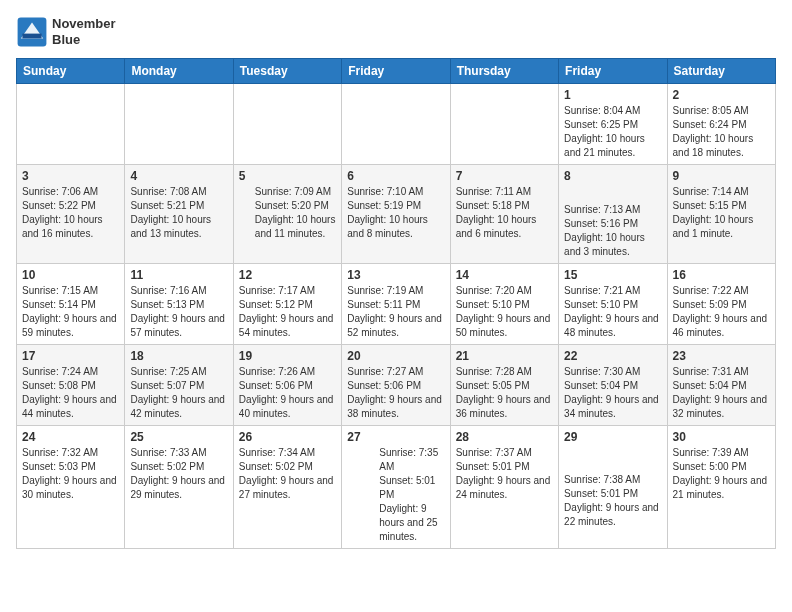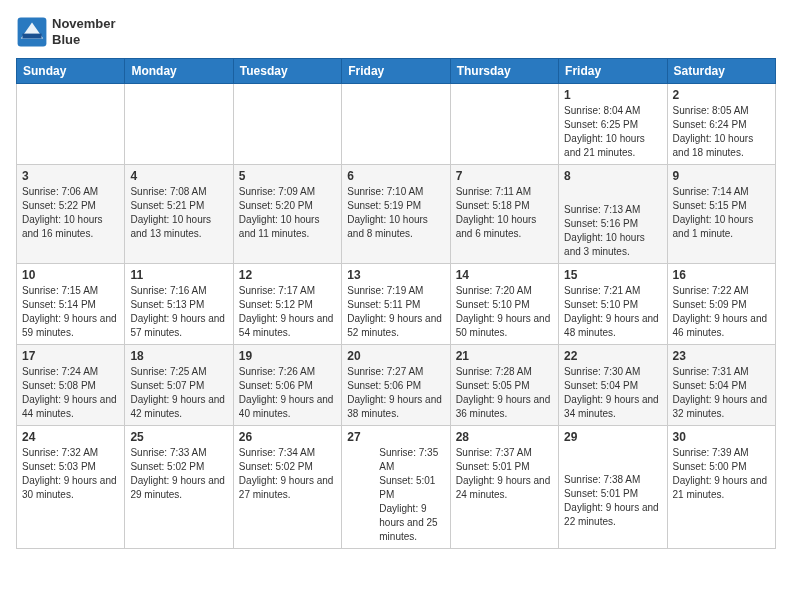--- a/index.html
+++ b/index.html
@@ -142,21 +142,21 @@
 Daylight: 10 hours and 16 minutes.</div>
         </td>
         <td>
           <span class="day-num">4</span>
           <div class="day-info" style="white-space: pre-line;">Sunrise: 7:08 AM
 Sunset: 5:21 PM
 Daylight: 10 hours and 13 minutes.</div>
         </td>
         <td>
           <span class="day-num">5</span>
-          <div class="day-info" style="white-space: pre-line;">Sunrise: 7:09 AM
+          <div class="day-info" style="white-space: pre-line; margin-left: 16px;">Sunrise: 7:09 AM
 Sunset: 5:20 PM
 Daylight: 10 hours and 11 minutes.</div>
         </td>
         <td>
           <span class="day-num">6</span>
           <div class="day-info" style="white-space: pre-line;">Sunrise: 7:10 AM
 Sunset: 5:19 PM
 Daylight: 10 hours and 8 minutes.</div>
         </td>
         <td>

